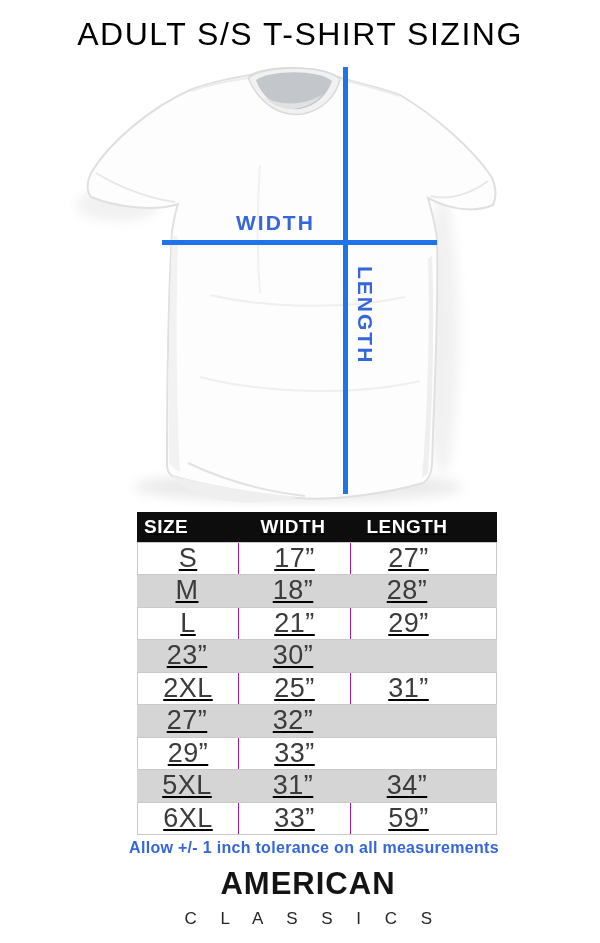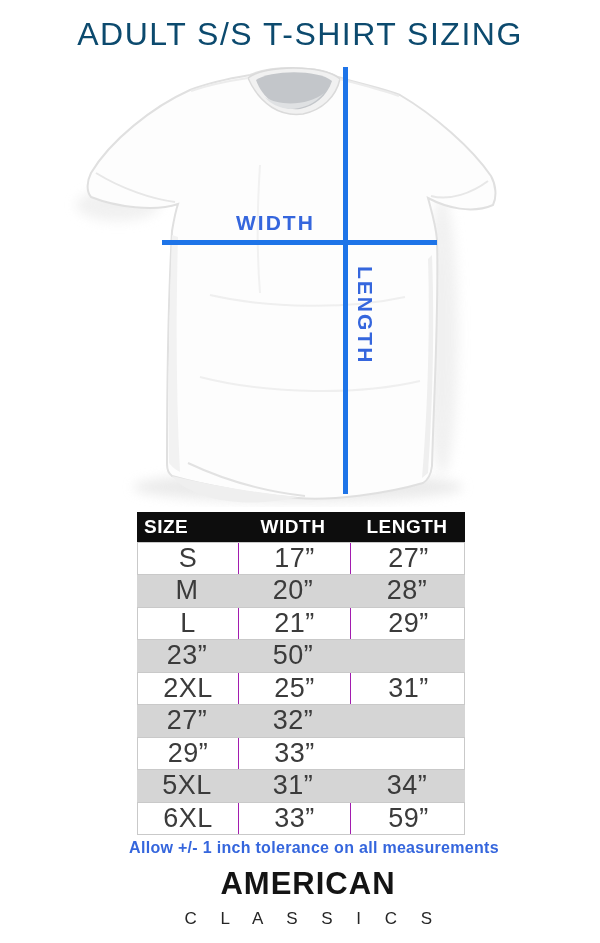--- a/index.html
+++ b/index.html
@@ -3,36 +3,36 @@
 <meta charset="utf-8">
 <style>
   html,body { margin:0; padding:0; background:#ffffff; }
   .page {
     position:relative; width:600px; height:943px; background:#ffffff;
     font-family:"Liberation Sans", sans-serif; overflow:hidden;
   }
   .title {
     position:absolute; top:16px; left:0; width:100%;
     text-align:center; font-size:32px; font-weight:400;
-    letter-spacing:1.5px; color:#0c4a6e; white-space:nowrap;
+    letter-spacing:1.5px; color:#000000; white-space:nowrap;
   }
   
   .hero { position:absolute; left:60px; top:55px; width:480px; height:452px; }
   .hero svg { position:absolute; left:0; top:0; }
   .measure-line { position:absolute; background:#1e74e8; z-index:2; }
   .line-h { left:102px; top:185px; width:275px; height:5px; }
   .line-v { left:283px; top:12px; width:5px; height:427px; }
   .measure-label {
     position:absolute; z-index:3; color:#3566dd; font-weight:bold;
     font-size:21px; letter-spacing:2px; white-space:nowrap;
   }
   .width-label { left:176px; top:156px; }
   .length-label { left:317px; top:211px; transform:rotate(90deg); transform-origin:top left; }
   
-  .size-table { position:absolute; left:137px; top:512px; width:328px; }
+  .size-table { position:absolute; left:137px; top:512px; width:360px;text-decoration:underline; }
   .thead {
     display:grid; grid-template-columns:100px 112px 116px; height:30px;
     background:#0d0d0d; color:#ffffff; font-weight:bold; font-size:19px;
     letter-spacing:0.5px; align-items:center;
   }
   .thead .hc { text-align:center; }
   .thead .hc.first { text-align:left; padding-left:7px; }
   .trow {
     display:grid; grid-template-columns:100px 112px 116px; height:32.5px;
     font-size:27px; color:#3b3b3b; box-sizing:border-box;
@@ -129,31 +129,31 @@
       <div class="hc">LENGTH</div>
     </div>
 
     <div class="trow white">
       <div class="cell">S</div>
       <div class="cell">17”</div>
       <div class="cell">27”</div>
     </div>
     <div class="trow gray">
       <div class="cell">M</div>
-      <div class="cell">20”</div>
+      <div class="cell">18”</div>
       <div class="cell">28”</div>
     </div>
     <div class="trow white">
       <div class="cell">L</div>
       <div class="cell">21”</div>
       <div class="cell">29”</div>
     </div>
     <div class="trow gray">
       <div class="cell">23”</div>
-      <div class="cell">50”</div>
+      <div class="cell">30”</div>
     </div>
     <div class="trow white">
       <div class="cell">2XL</div>
       <div class="cell">25”</div>
       <div class="cell">31”</div>
     </div>
     <div class="trow gray">
       <div class="cell">27”</div>
       <div class="cell">32”</div>
     </div>

